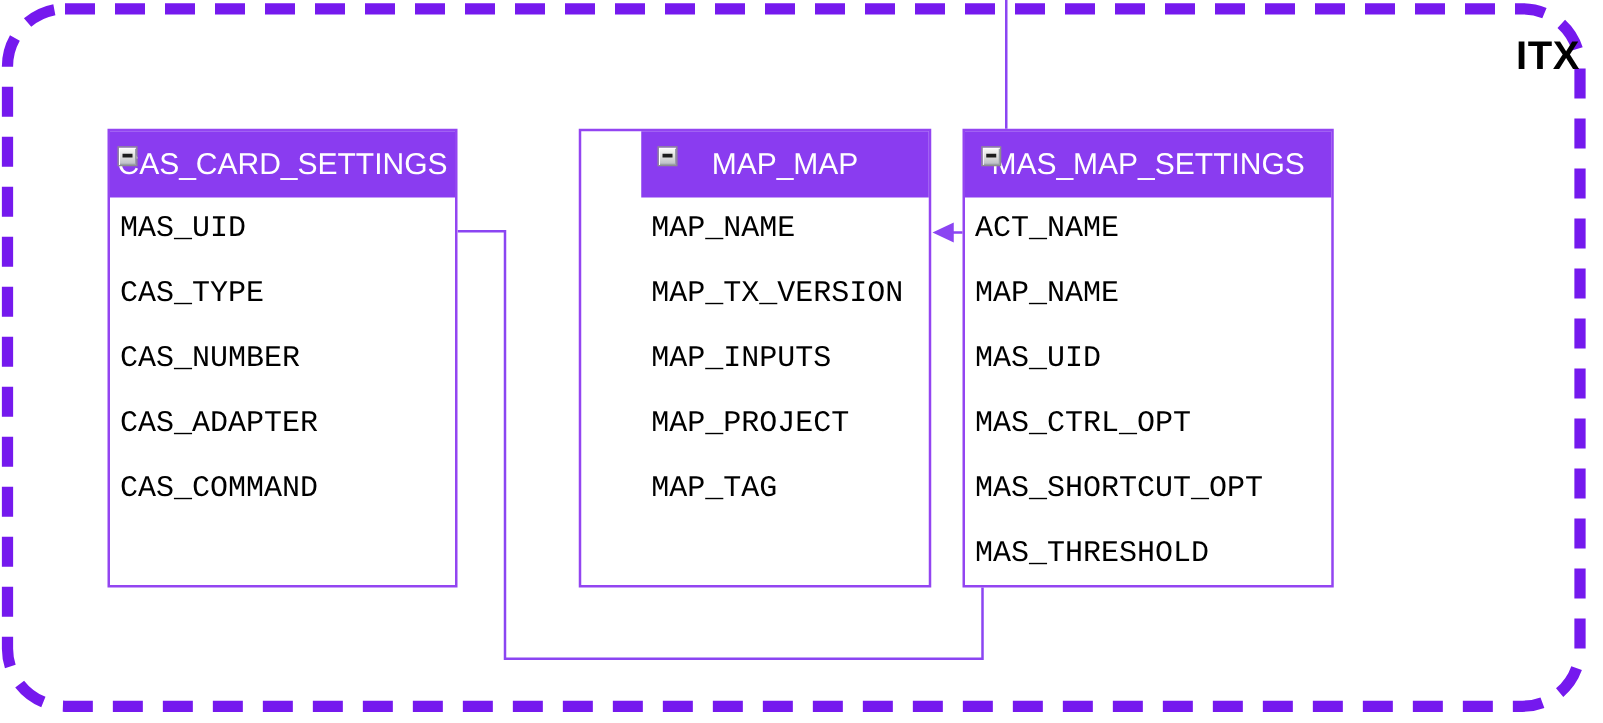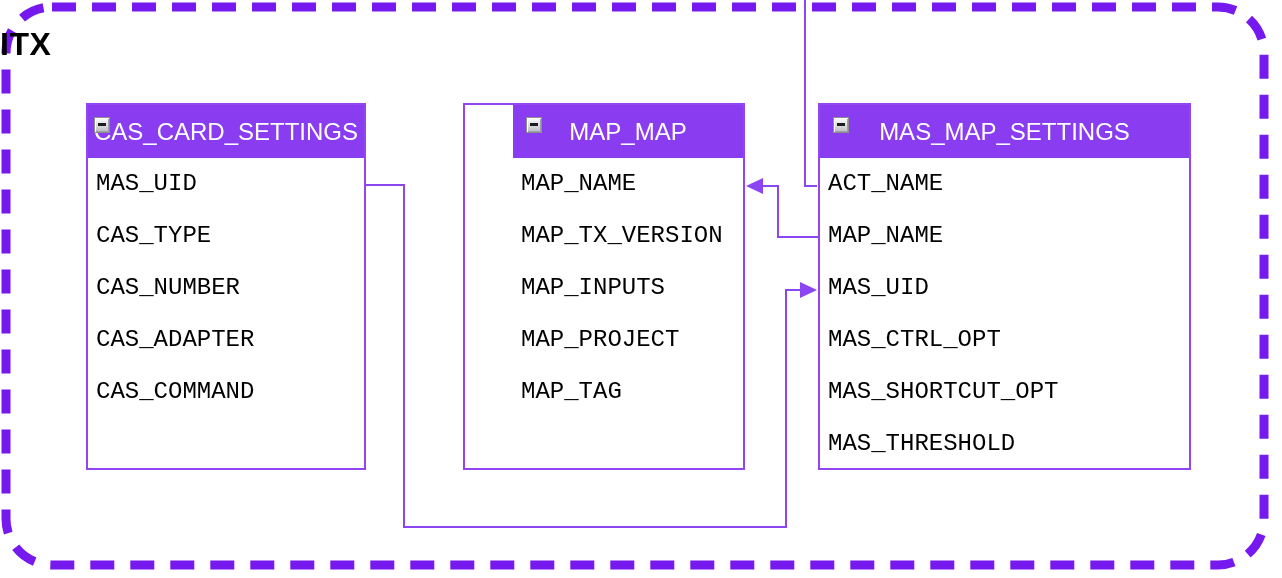--- a/index.html
+++ b/index.html
@@ -14,21 +14,21 @@
   svg.overlay {
     position: absolute;
     left: 0; top: 0;
     width: 1282px; height: 578px;
   }
   .diagram-title {
     position: absolute;
     left: 0;
     top: 26px;
     width: 1264px;
-    text-align: left;
+    text-align: right;
     font-size: 32px;
     font-weight: bold;
     color: #000000;
     letter-spacing: 0.5px;
   }
   .entity {
     position: absolute;
     top: 103px;
     height: 367px;
     box-sizing: border-box;
@@ -71,21 +71,21 @@
     height: 52px;
     line-height: 52px;
     padding-left: 8px;
     font-size: 24px;
     color: #000000;
     white-space: nowrap;
     overflow: hidden;
   }
   #entity-cas { left: 86px;  width: 280px; }
   #entity-map { left: 463px; width: 282px; padding-left: 48px; }
-  #entity-mas { left: 818px; width: 373px; }
+  #entity-mas { left: 770px; width: 297px; }
   #entity-cas .collapse-btn { left: 6px; }
   #entity-map .collapse-btn { left: 13px; }
   #entity-mas .collapse-btn { left: 13px; }
 </style>
 </head>
 <body>
 
 <div class="canvas">
 
   <svg class="overlay">

